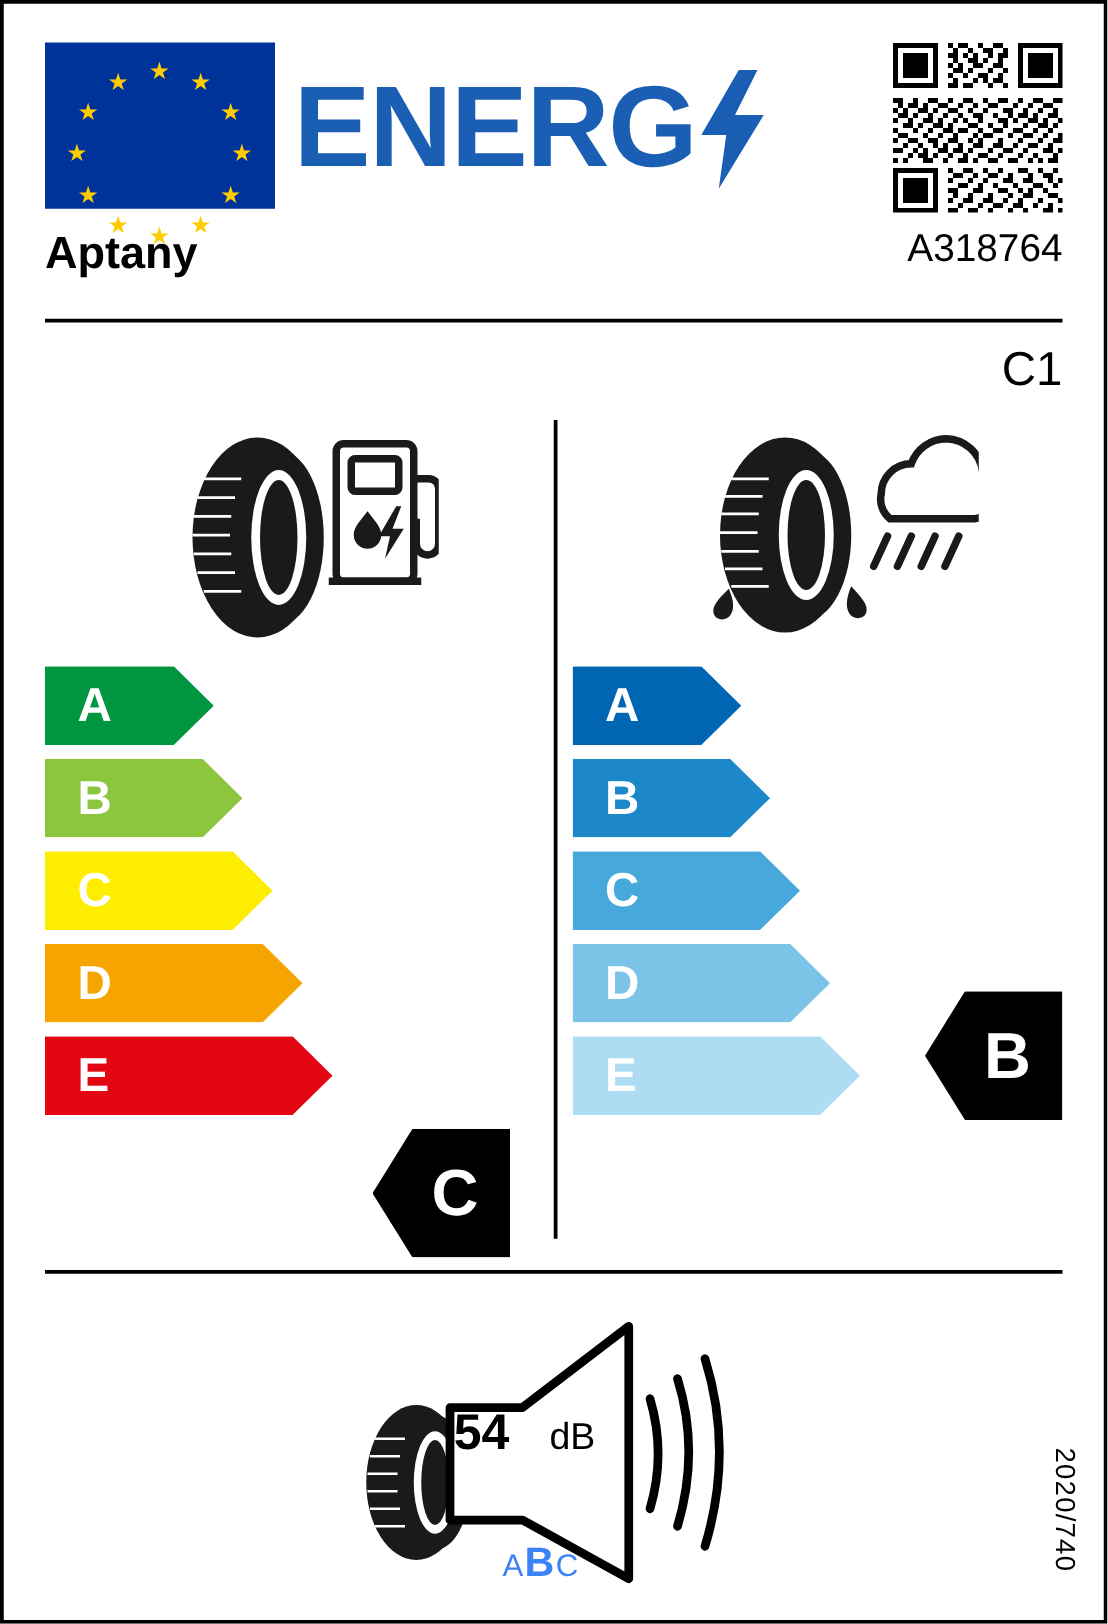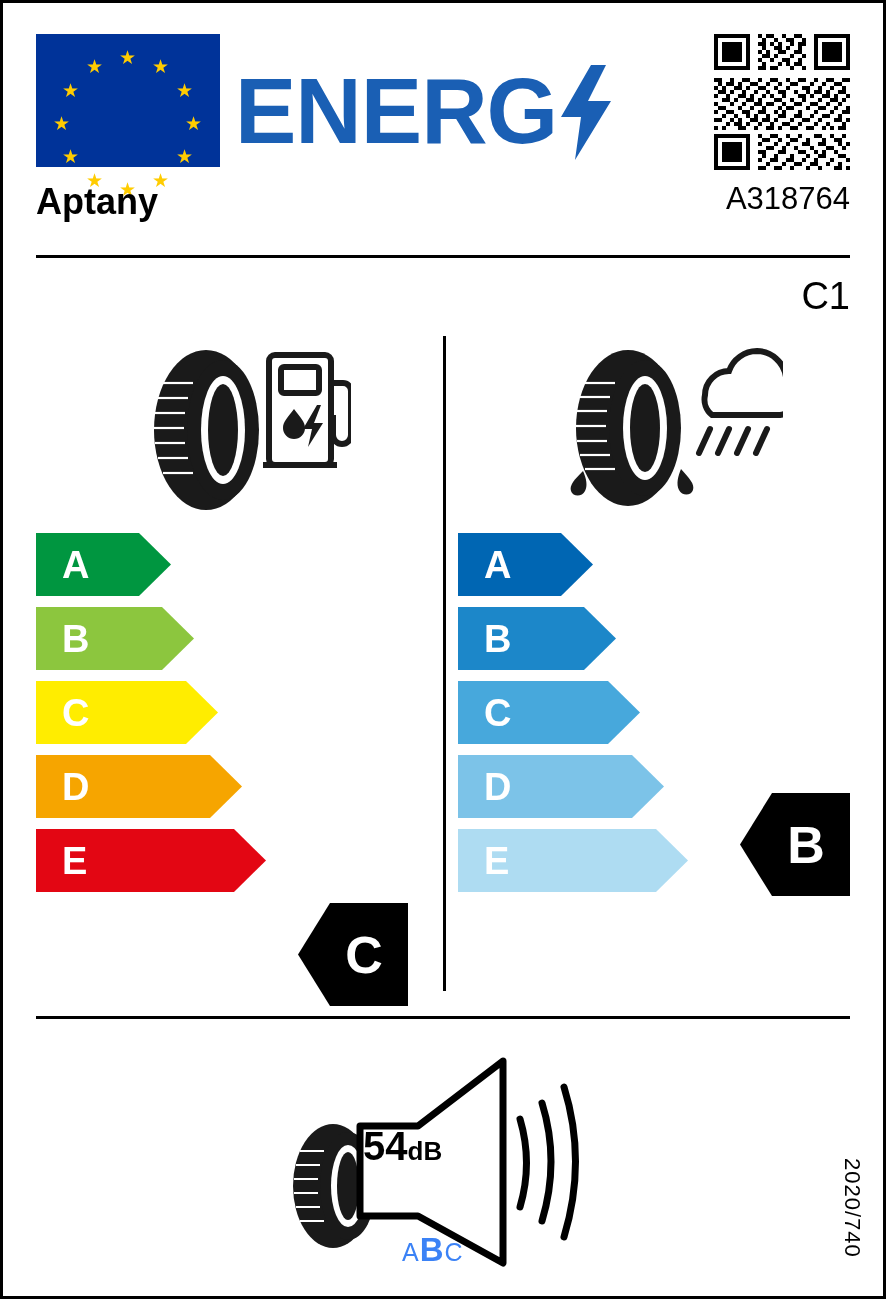--- a/index.html
+++ b/index.html
@@ -44,21 +44,21 @@
     width: 19px;
     height: 19px;
     text-align: center;
   }
   .energ-wrap {
     position: absolute;
     left: 232px;
     top: 44px;
     height: 110px;
     display: flex;
-    align-items: flex-end;
+    align-items: center;
   }
   .energ-text {
     font-size: 92px;
     font-weight: bold;
     letter-spacing: -1px;
     color: #1a5fb4;
     font-family: "Liberation Sans", sans-serif;
     line-height: 92px;
   }
   .energ-bolt {
@@ -227,22 +227,23 @@
   .noise-db {
     position: absolute;
     left: 75px;
     top: 85px;
     font-size: 40px;
     font-weight: bold;
     color: #000;
     line-height: 40px;
   }
   .noise-db .unit {
-    font-size: 26px;
-    font-weight: bold;
+    font-size: 30px;
+    font-weight: normal;
+    margin-left: 32px;
   }
   .noise-classes {
     position: absolute;
     left: 114px;
     top: 190px;
     font-size: 25px;
     color: #3b82f6;
     letter-spacing: 1px;
   }
   .noise-classes b {

